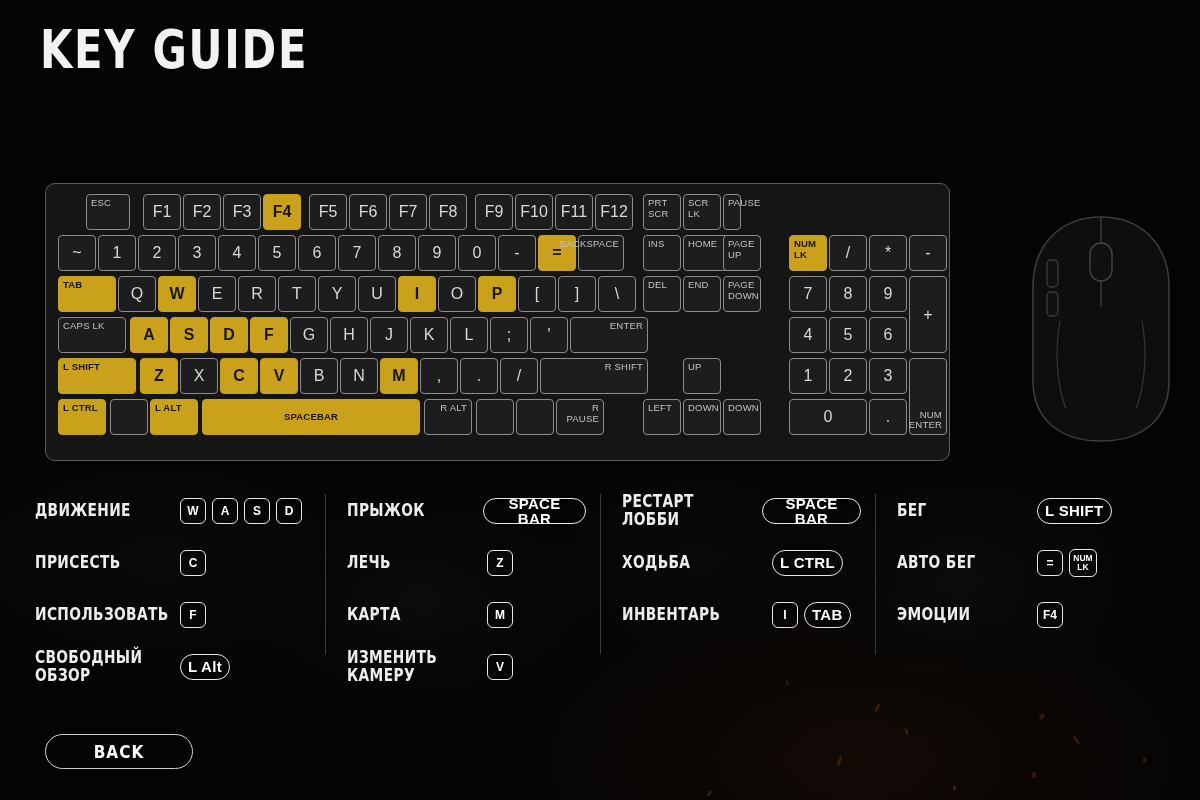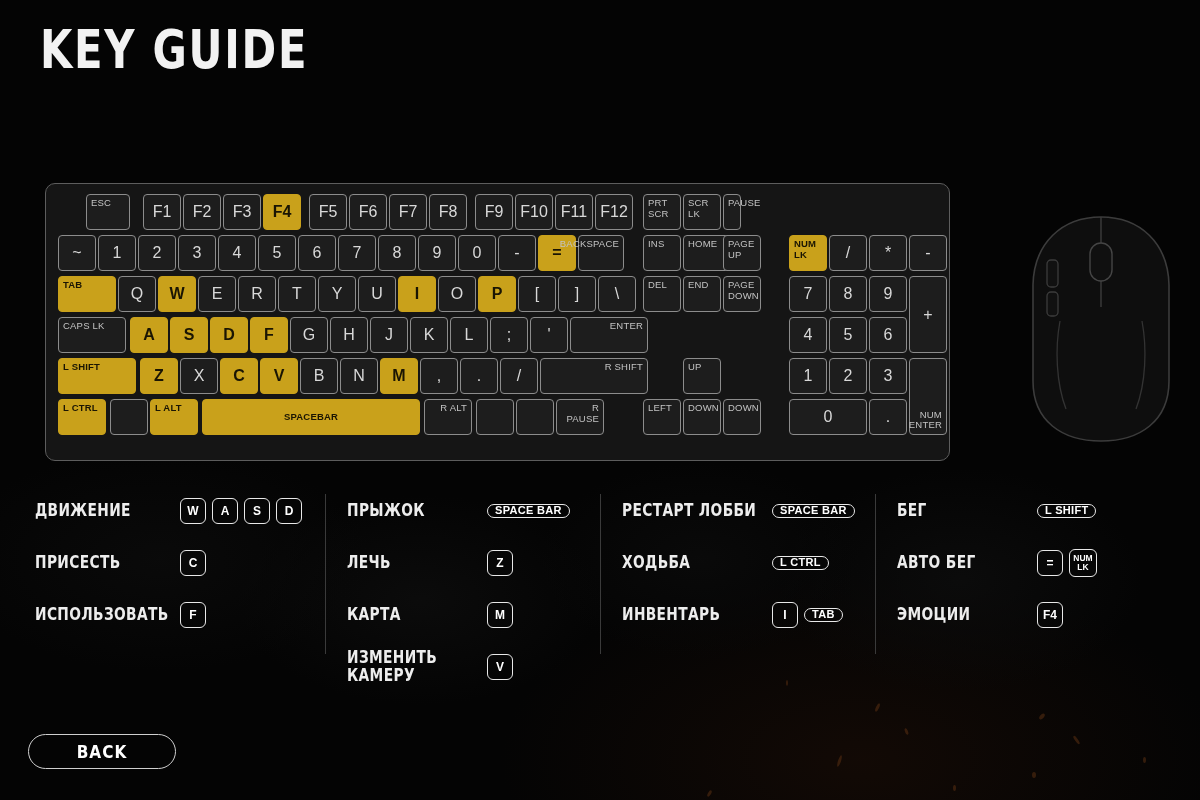--- a/index.html
+++ b/index.html
@@ -196,28 +196,28 @@
     align-items: center;
     justify-content: center;
     background: transparent;
     padding: 0 7px;
     white-space: pre-line;
     text-align: center;
     line-height: 1.02;
     user-select: none;
   }
   .bkey.sq { width: 26px; height: 26px; padding: 0; font-size: 12px; }
-  .bkey.wide { height: 14px; font-size: 11px; letter-spacing: 0.3px; }
+  .bkey.wide { height: 26px; font-size: 15px; letter-spacing: 0.3px; }
   .bkey.pill { border-radius: 13px; }
   .bkey.two { width: 28px; height: 28px; padding: 0; font-size: 8.5px; }
 
   
   .back-btn {
     position: absolute;
-    left: 28px;
+    left: 45px;
     top: 734px;
     width: 148px;
     height: 35px;
     border: 1.6px solid #cfcfcf;
     border-radius: 18px;
     background: transparent;
     color: #ffffff;
     font-family: "DejaVu Sans Condensed", "Liberation Sans Narrow", "Liberation Sans", sans-serif;
     font-size: 17px;
     font-weight: 700;
@@ -403,20 +403,27 @@
           <div class="bind-keys">
             <div class="bkey sq">C</div>
           </div>
         </div>
         <div class="bind-row">
           <div class="bind-label" style="width: 145px;">ИСПОЛЬЗОВАТЬ</div>
           <div class="bind-keys">
             <div class="bkey sq">F</div>
           </div>
         </div>
+        <div class="bind-row">
+          <div class="bind-label" style="width: 145px;">СВОБОДНЫЙ
+ОБЗОР</div>
+          <div class="bind-keys">
+            <div class="bkey wide pill">L Alt</div>
+          </div>
+        </div>
       </div>
       <div class="bind-col" style="width: 275px;">
         <div class="col-divider"></div>
         <div class="bind-row">
           <div class="bind-label" style="width: 140px;">ПРЫЖОК</div>
           <div class="bind-keys">
             <div class="bkey wide pill">SPACE BAR</div>
           </div>
         </div>
         <div class="bind-row">

